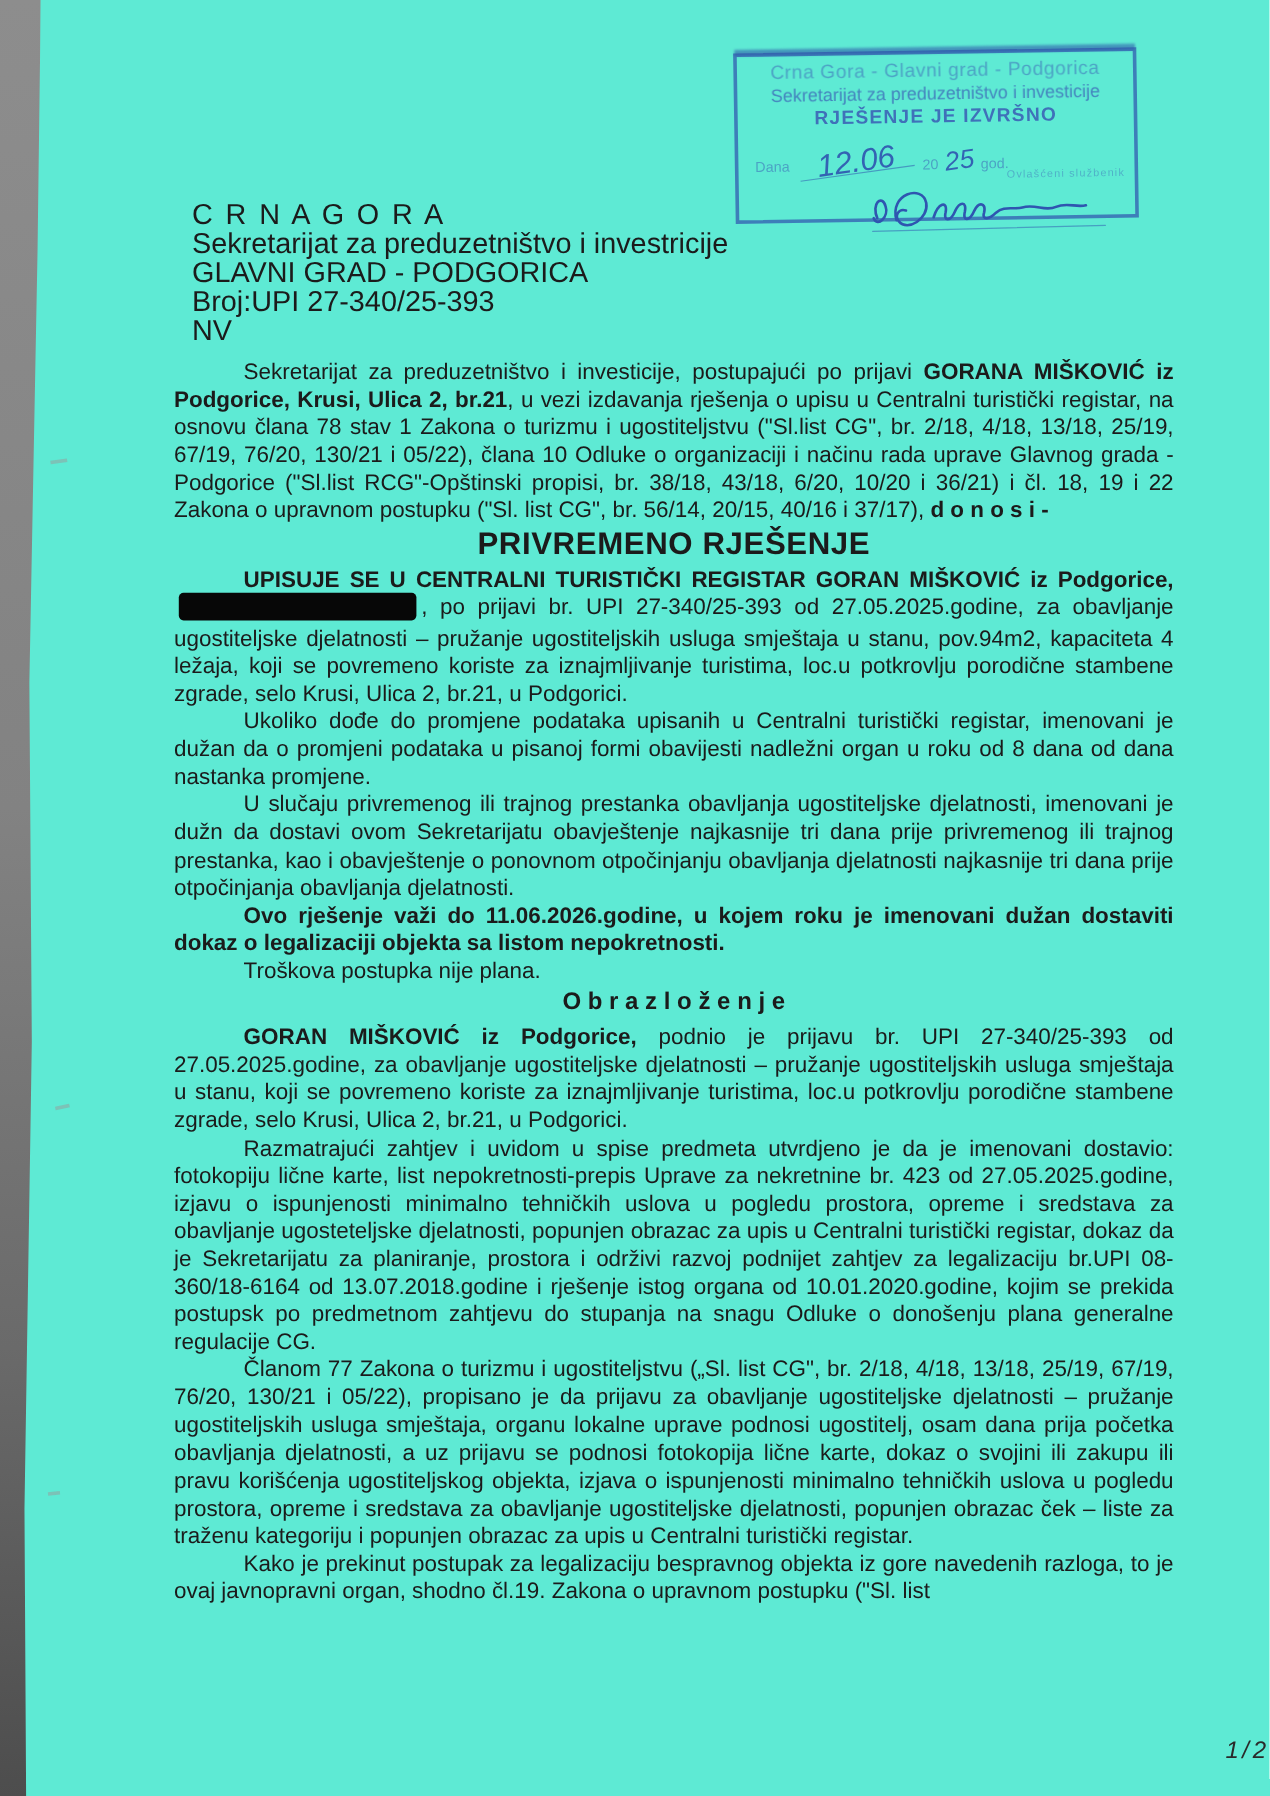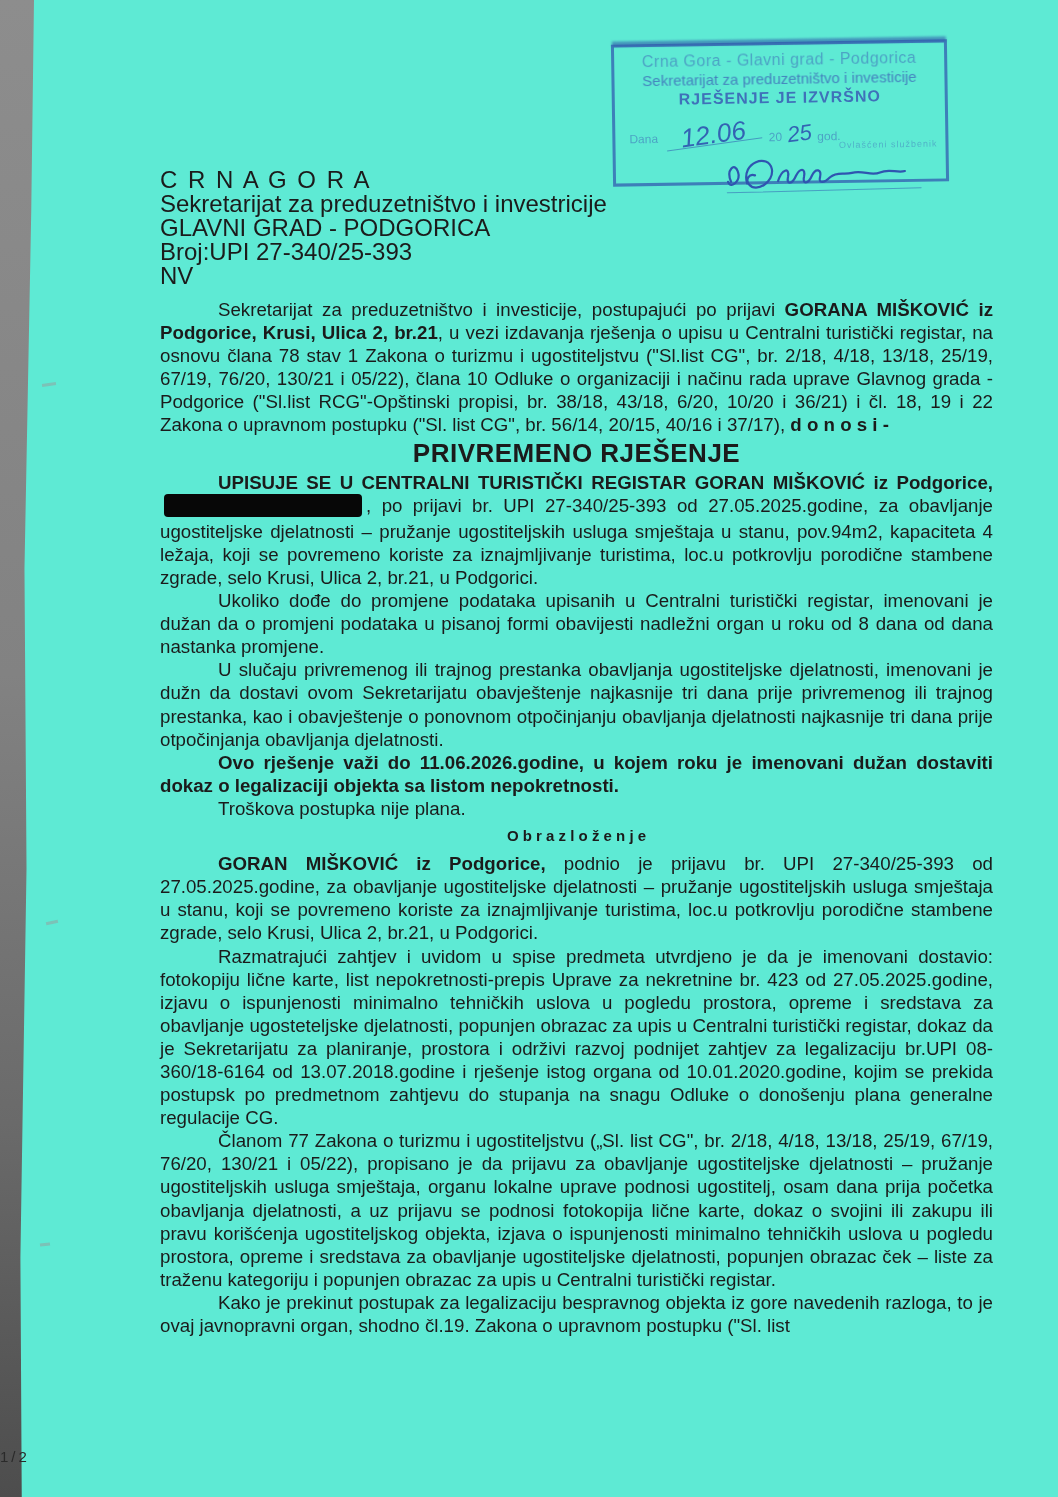--- a/index.html
+++ b/index.html
@@ -44,40 +44,40 @@
   .s-sig{position:absolute;right:8px;top:96px;width:220px;text-align:right;}
   .sig-label{font-size:9px;opacity:.4;letter-spacing:1px;}
   .sig-svg{display:block;margin-left:auto;}
 
   
   .letterhead{position:absolute;left:160px;top:168px;font-size:24px;line-height:24px;}
   .lh-country{letter-spacing:2px;}
 
   
   .flow{
-    position:absolute;left:160px;top:298px;width:833px;
+    position:absolute;left:145px;top:298px;width:833px;
     font-size:18.7px;line-height:23.1px;text-align:justify;
   }
   .flow p{margin:0;text-indent:58px;}
   .b{font-weight:bold;}
   .doc-title{
     font-size:26px;font-weight:bold;text-align:center;text-indent:0;
     margin:5px 0 6px 0;letter-spacing:.5px;
   }
   .section-title{
-    font-size:15px;font-weight:bold;text-align:center;text-indent:0;
+    font-size:20px;font-weight:bold;text-align:center;text-indent:0;
     margin:4px 0 5px 0;
   }
   .redaction{
     display:inline-block;width:198px;height:23px;background:#070707;
     border-radius:4px;vertical-align:middle;margin:0 4px 3px 4px;
   }
   .footer{
-    position:absolute;left:0;right:0;top:1448px;text-align:left;
-    font-size:15px;letter-spacing:3px;color:#2a2a2a;
+    position:absolute;left:0;right:0;top:1448px;text-align:right;
+    font-size:20px;font-style:italic;letter-spacing:3px;color:#2a2a2a;
   }
 </style>
 </head>
 <body>
 
 <div class="page">
 
   <div class="scan-edge"></div>
   <div class="scan-noise n1"></div>
   <div class="scan-noise n2"></div>

